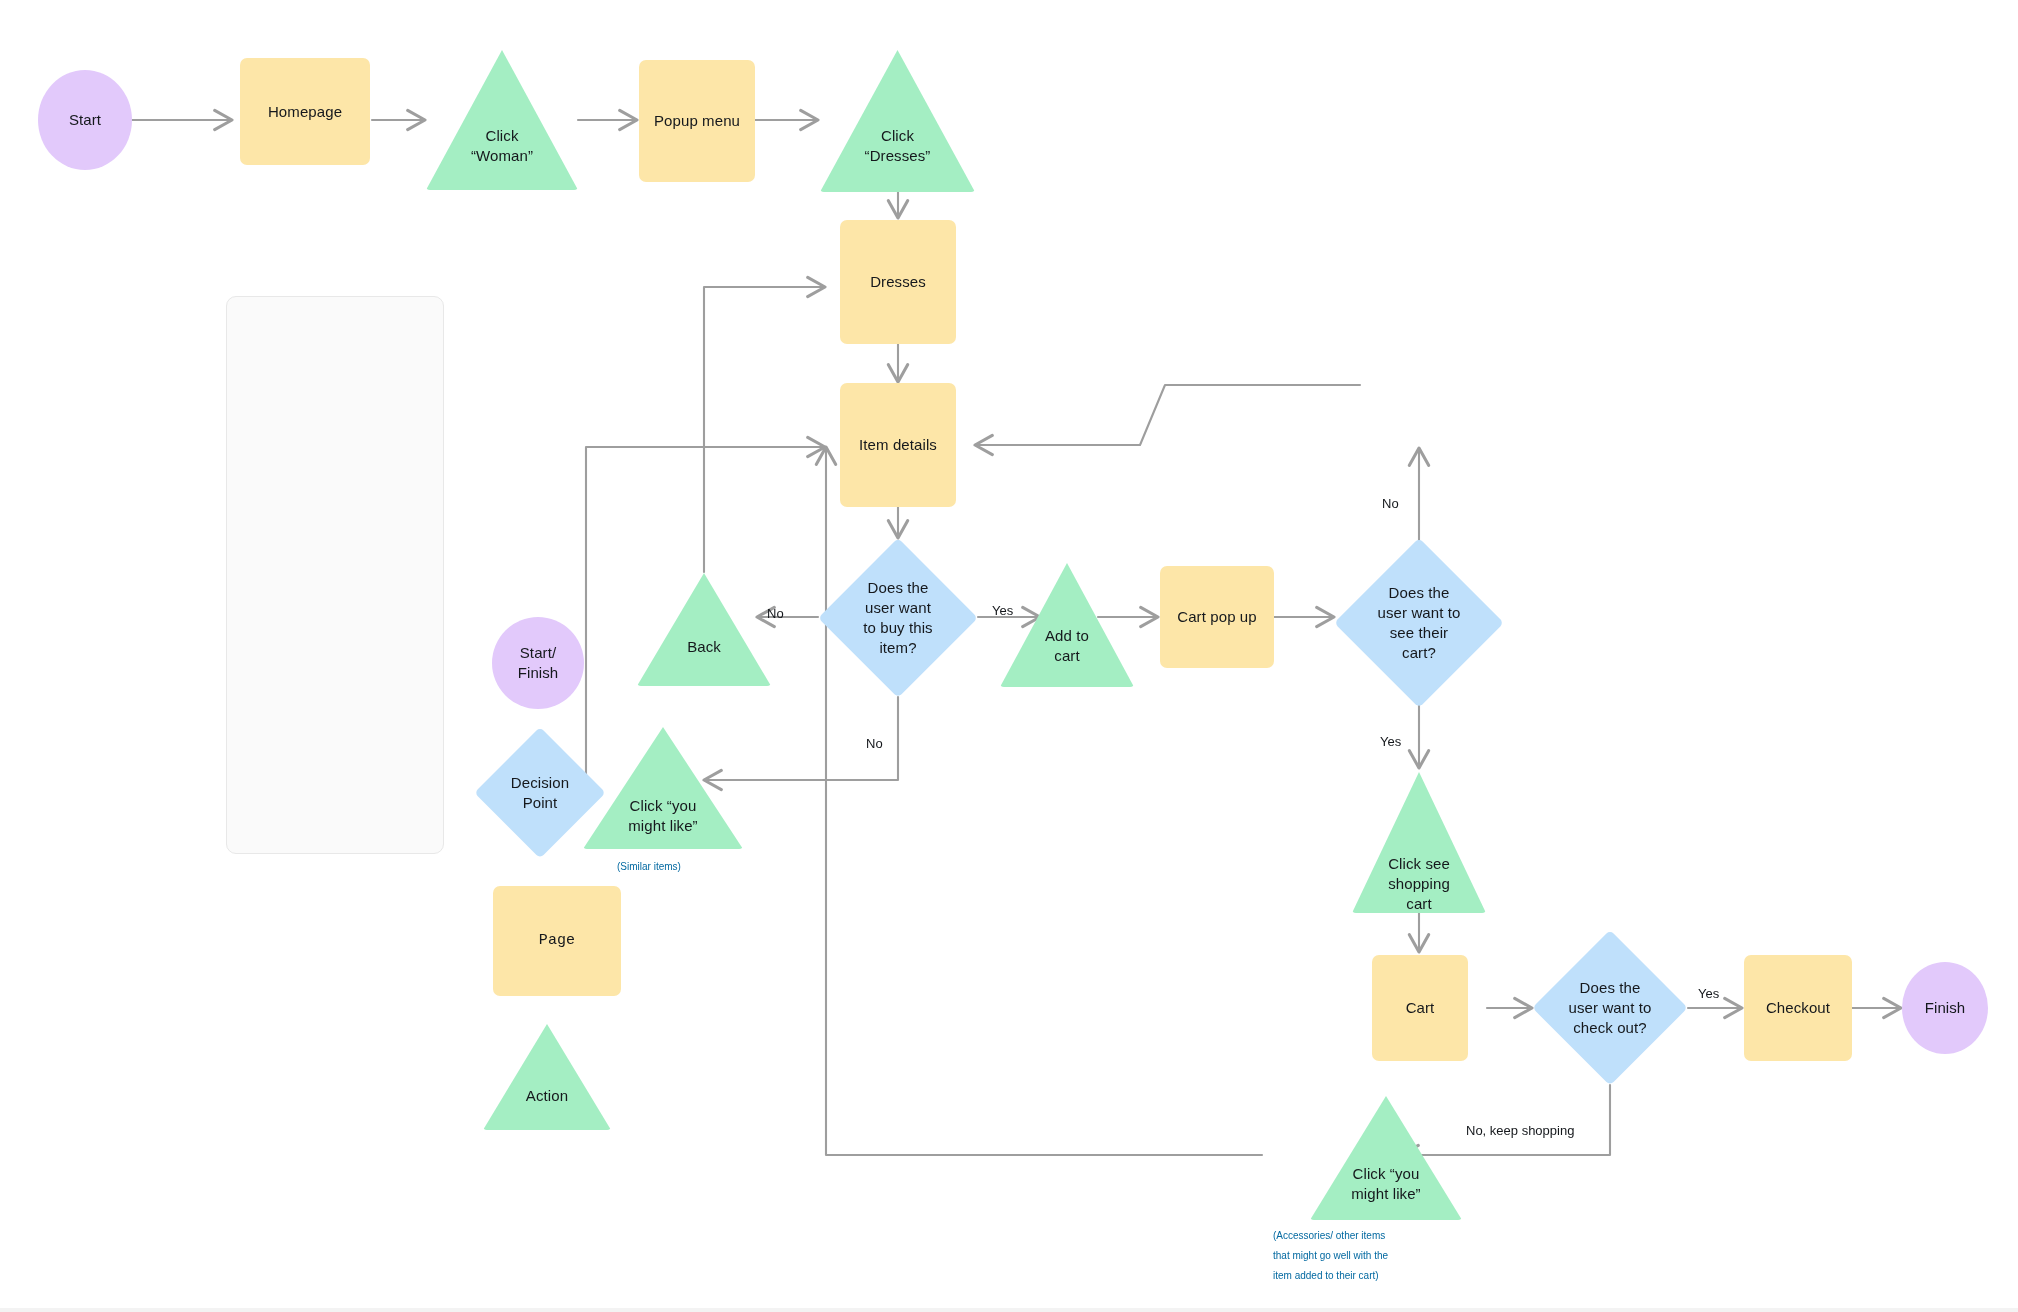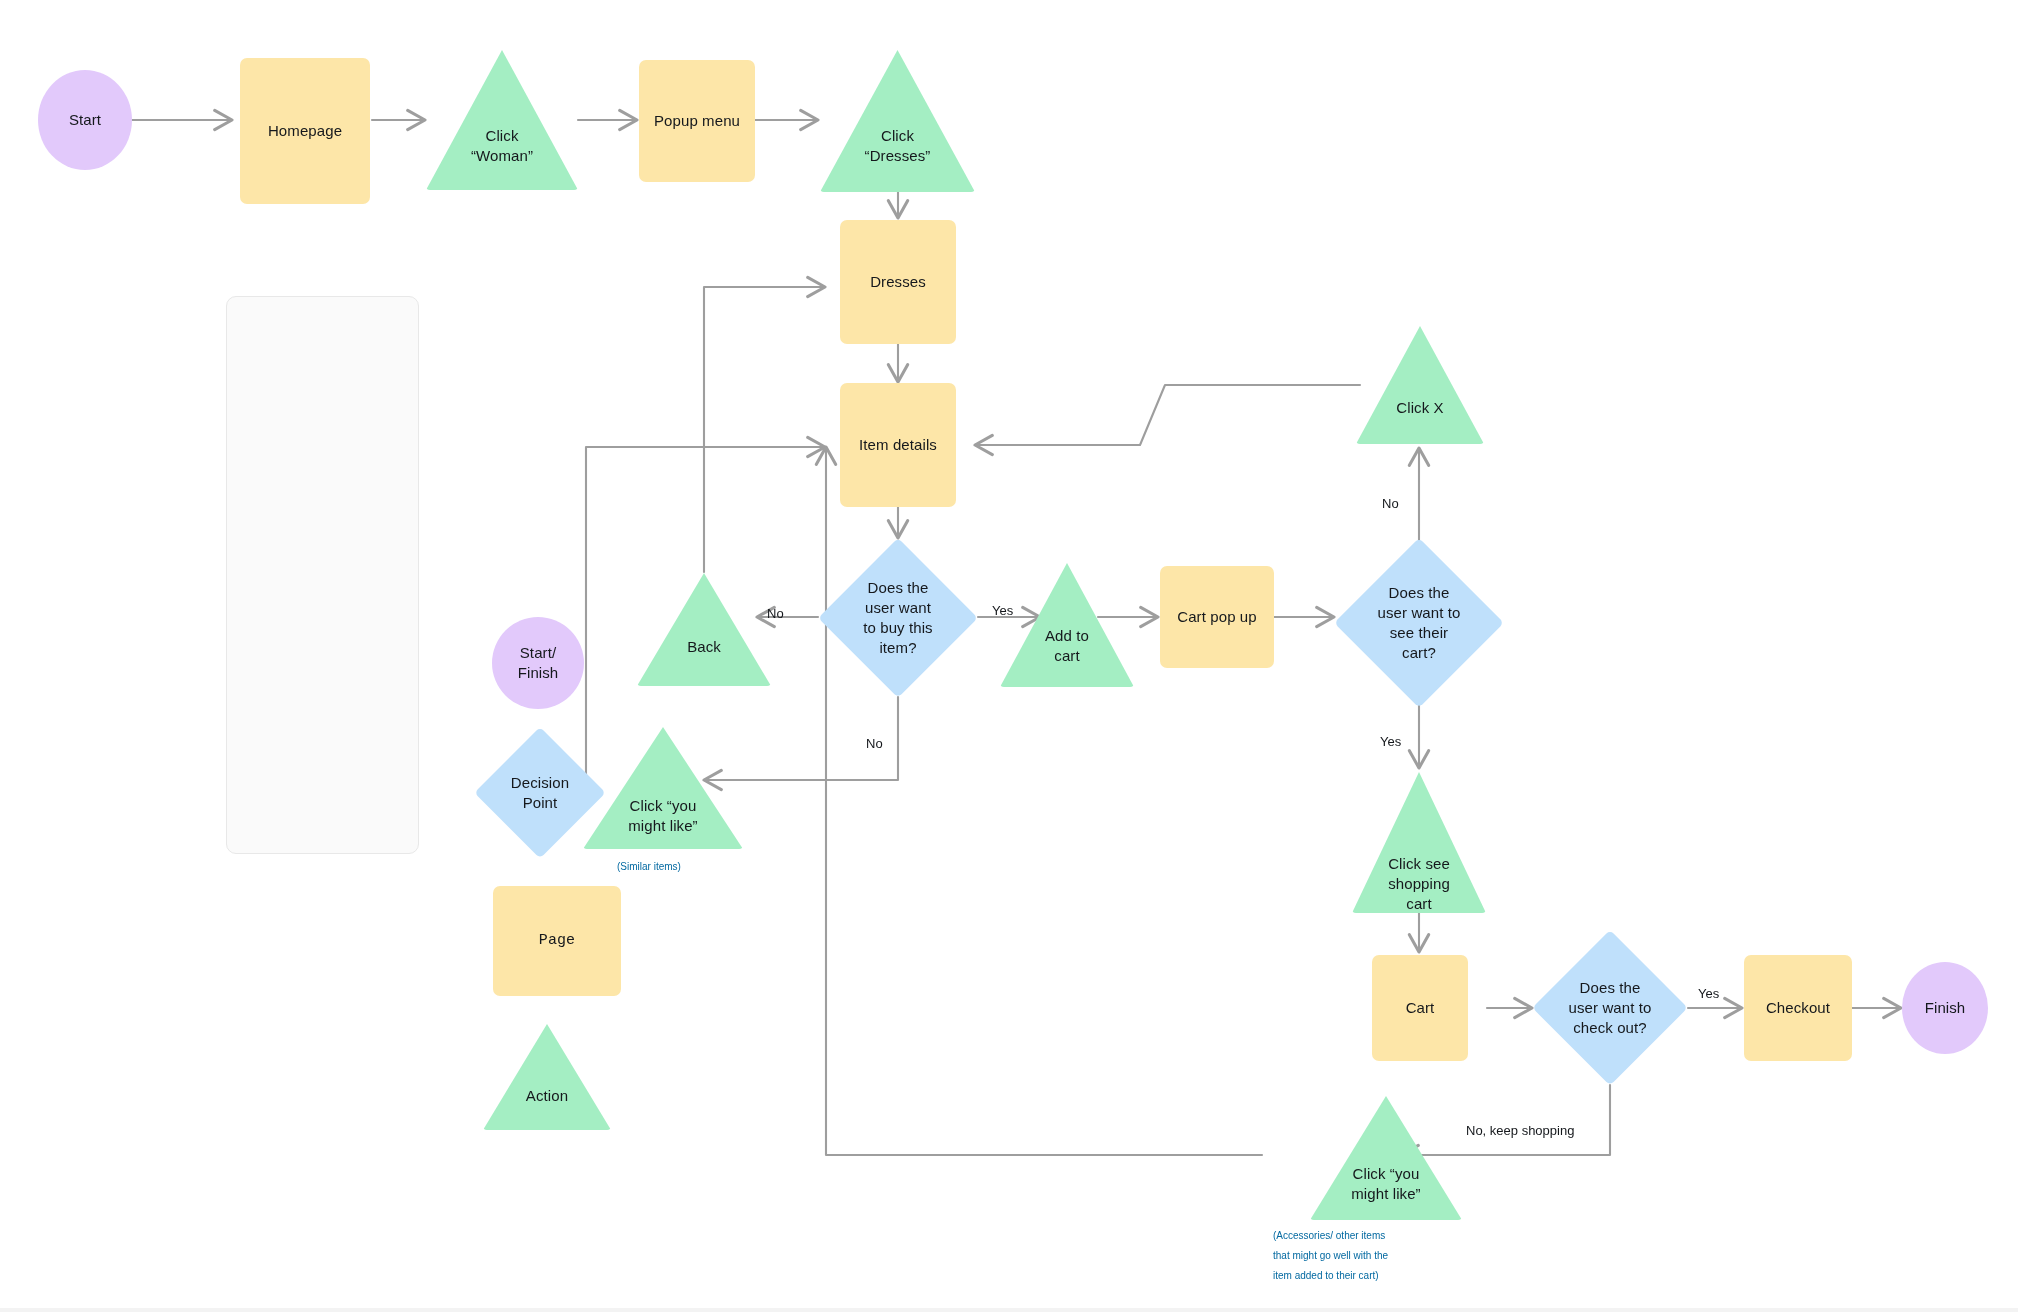--- a/index.html
+++ b/index.html
@@ -180,21 +180,21 @@
       <path d="M 1688 1008 L 1742 1008" marker-end="url(#arrow)"></path>
 
       <path d="M 1852 1008 L 1901 1008" marker-end="url(#arrow)"></path>
 
       <path d="M 1610 1085 L 1610 1155 L 1401 1155" marker-end="url(#arrow)"></path>
 
       <path d="M 1262 1155 L 826 1155 L 826 792 L 826 447" marker-end="url(#arrow)"></path>
     </g>
   </svg>
 
-  <div id="legend" style="left:226px; top:296px; width:191px; height:556px;">
+  <div id="legend" style="left:226px; top:296px; width:191px; height:556px;padding-left:25px;">
     <div class="node n-term" style="left:265px; top:320px; width:92px; height:92px;">
       <span class="lbl">Start/
 Finish</span>
     </div>
     <div class="node n-dec" style="left:247px; top:430px; width:132px; height:132px;">
       <span class="dia"></span>
       <span class="lbl">Decision
 Point</span>
     </div>
     <div class="node n-page" style="left:266px; top:589px; width:128px; height:110px;font-family:Liberation Mono, monospace;">
@@ -203,21 +203,21 @@
     <div class="node n-tri" style="left:256px; top:727px; width:128px; height:106px;">
       <span class="tri"></span>
       <span class="lbl" style="top:62px;">Action</span>
     </div>
   </div>
 
   <div class="node n-term" style="left:38px; top:70px; width:94px; height:100px;">
     <span class="lbl">Start</span>
   </div>
 
-  <div class="node n-page" style="left:240px; top:58px; width:130px; height:146px;">
+  <div class="node n-page" style="left:240px; top:58px; width:130px; height:107px;">
     <span class="lbl">Homepage</span>
   </div>
 
   <div class="node n-tri" style="left:426px; top:50px; width:152px; height:140px;">
     <span class="tri"></span>
     <span class="lbl" style="top:76px;">Click
 “Woman”</span>
   </div>
 
   <div class="node n-page" style="left:639px; top:60px; width:116px; height:122px;">
@@ -268,24 +268,20 @@
   </div>
 
   <div class="node n-dec" style="left:1334px; top:538px; width:170px; height:170px;">
     <span class="dia"></span>
     <span class="lbl">Does the
 user want to
 see their
 cart?</span>
   </div>
 
-  <div class="node n-tri" style="left:1356px; top:326px; width:128px; height:118px;">
-    <span class="tri"></span>
-    <span class="lbl" style="top:72px;">Click X</span>
-  </div>
 
   <div class="node n-tri" style="left:1352px; top:772px; width:134px; height:141px;">
     <span class="tri"></span>
     <span class="lbl" style="top:82px;">Click see
 shopping
 cart</span>
   </div>
 
   <div class="node n-page" style="left:1372px; top:955px; width:96px; height:106px;">
     <span class="lbl">Cart</span>

